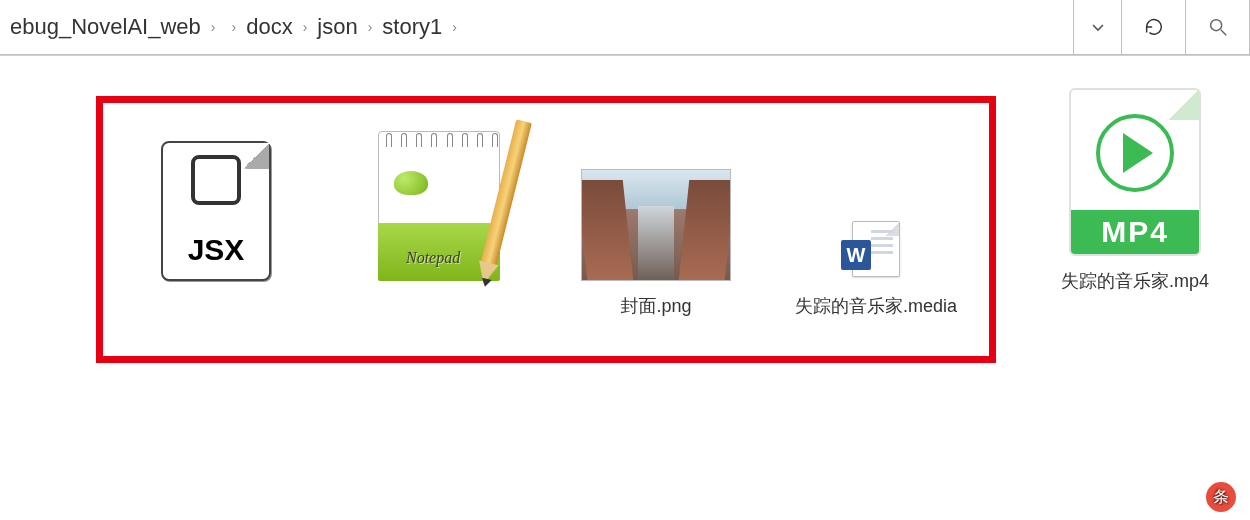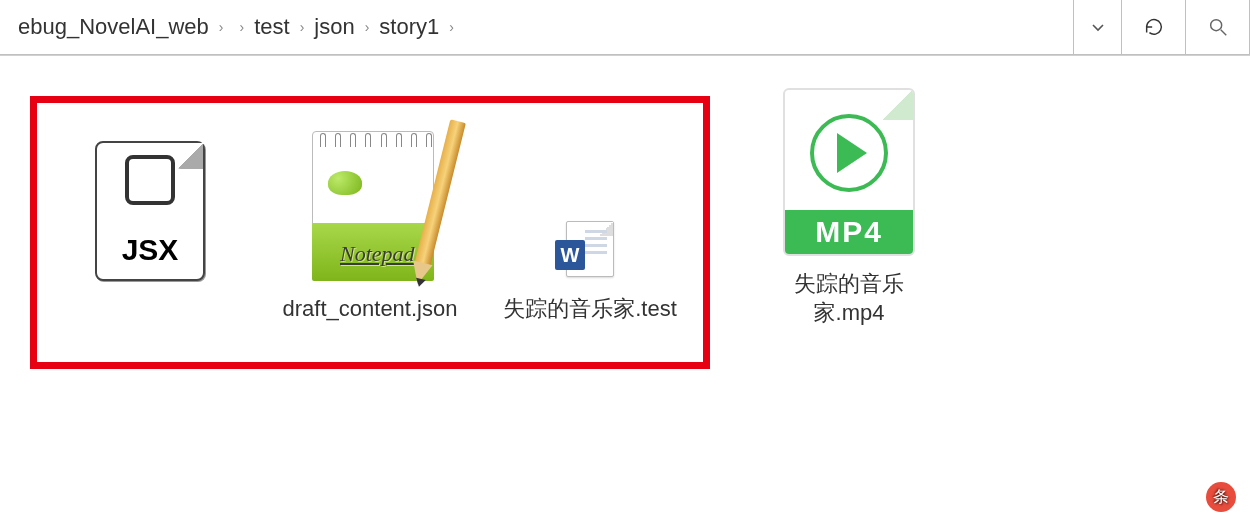--- a/index.html
+++ b/index.html
@@ -15,21 +15,21 @@
     .address-bar {
       display: flex;
       align-items: stretch;
       border-bottom: 1px solid #d0d0d0;
       height: 56px;
     }
     .breadcrumb {
       flex: 1;
       display: flex;
       align-items: center;
-      padding: 0 16px;
+      padding: 0 8px;
       border: 1px solid #c0c0c0;
       border-top: none;
       border-left: none;
       font-size: 22px;
       color: #333;
       overflow: hidden;
       white-space: nowrap;
     }
     .breadcrumb-item {
       padding: 4px 2px;
@@ -74,20 +74,21 @@
       cursor: text;
       color: #555;
     }
 
     
     .content {
       display: flex;
       align-items: flex-start;
       padding: 40px 20px 0 30px;
       position: relative;
+      justify-content: flex-end;
     }
     .highlight-box {
       border: 7px solid #e60012;
       display: flex;
       align-items: flex-start;
       padding: 18px 18px 38px 18px;
       gap: 30px;
     }
     .file-item {
       width: 190px;
@@ -98,21 +99,21 @@
     }
     .file-icon-wrap {
       width: 150px;
       height: 160px;
       display: flex;
       align-items: flex-end;
       justify-content: center;
       margin-bottom: 14px;
     }
     .file-label {
-      font-size: 22px;
+      font-size: 18px;
       color: #333;
       line-height: 1.3;
       word-break: break-word;
       max-width: 180px;
     }
 
     
     .jsx-icon {
       width: 110px;
       height: 140px;
@@ -176,24 +177,23 @@
       bottom: 0; left: 12px;
       width: 122px; height: 58px;
       background: linear-gradient(to top, #7fb51a, #a8d84a);
       border-radius: 0 0 2px 2px;
     }
     .npp-label {
       position: absolute;
       bottom: 14px; left: 40px;
       font-style: italic;
       font-family: cursive;
-      font-size: 22px;
+      font-size: 16px;
       color: #3a3a3a;
       text-shadow: 1px 1px 0 #cfe97c;
-      text-decoration: underline;
     }
     .npp-chameleon {
       position: absolute;
       top: 40px; left: 28px;
       width: 34px; height: 24px;
       background: radial-gradient(circle at 30% 30%, #bdea6a, #7ab51a);
       border-radius: 60% 60% 50% 50%;
     }
     .npp-pencil {
       position: absolute;
@@ -360,21 +360,21 @@
     }
   </style>
 </head>
 <body>
 
 <div class="address-bar">
   <div class="breadcrumb">
     <span class="breadcrumb-item">ebug_NovelAI_web</span>
     <span class="breadcrumb-sep">›</span>
     <span class="breadcrumb-sep">›</span>
-    <span class="breadcrumb-item">test</span>
+    <span class="breadcrumb-item">docx</span>
     <span class="breadcrumb-sep">›</span>
     <span class="breadcrumb-item">json</span>
     <span class="breadcrumb-sep">›</span>
     <span class="breadcrumb-item">story1</span>
     <span class="breadcrumb-sep">›</span>
   </div>
   <div class="bc-dropdown">
     <svg width="16" height="16" viewBox="0 0 16 16">
       <path d="M3 6 L8 11 L13 6" stroke="#555" stroke-width="1.6" fill="none"></path>
     </svg>
@@ -418,37 +418,44 @@
               <span></span>
               <span></span>
               <span></span>
             </div>
           <div class="npp-grass"></div>
           <div class="npp-chameleon"></div>
           <div class="npp-label">Notepad</div>
           <div class="npp-pencil"></div>
         </div>
       </div>
-      <div class="file-label">draft_content.json</div>
     </div>
 
+    <div class="file-item">
+      <div class="file-icon-wrap">
+        <div class="png-thumb">
+            <div class="png-center"></div>
+          </div>
+      </div>
+      <div class="file-label">封面.png</div>
+    </div>
 
     <div class="file-item">
       <div class="file-icon-wrap">
         <div class="docx-icon">
           <div class="docx-lines">
               <span></span>
               <span></span>
               <span></span>
               <span></span>
             </div>
           <div class="docx-badge">W</div>
         </div>
       </div>
-      <div class="file-label">失踪的音乐家.test</div>
+      <div class="file-label">失踪的音乐家.media</div>
     </div>
 
   </div>
 
   <div class="file-item mp4-wrap">
     <div class="file-icon-wrap">
       <div class="mp4-icon">
         <div class="mp4-play">
             <div class="mp4-play-tri"></div>
           </div>

